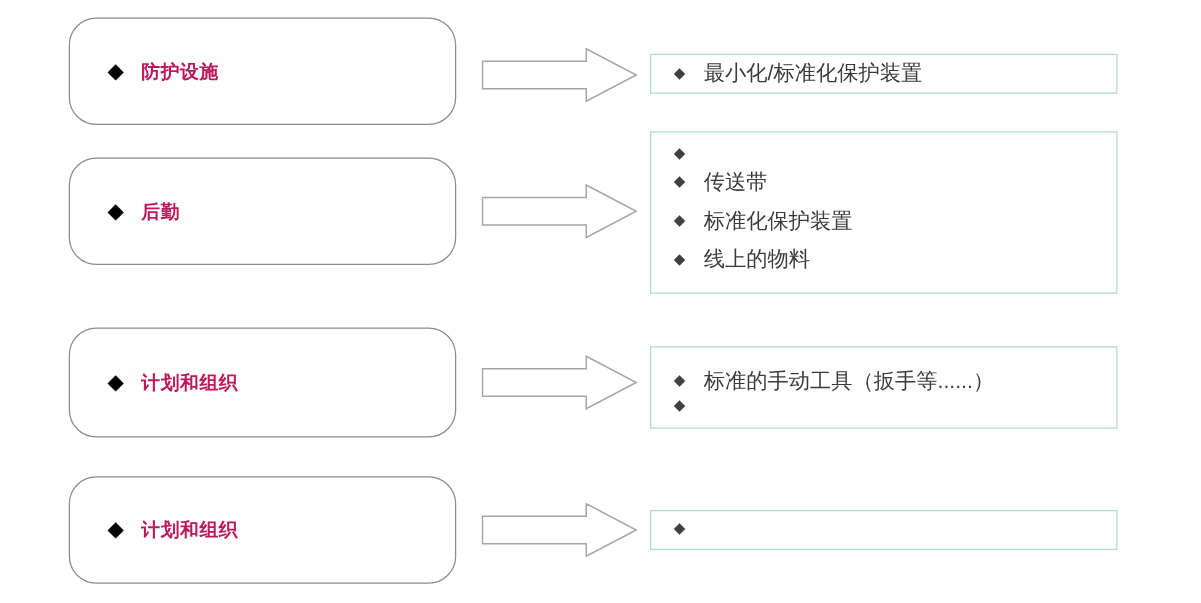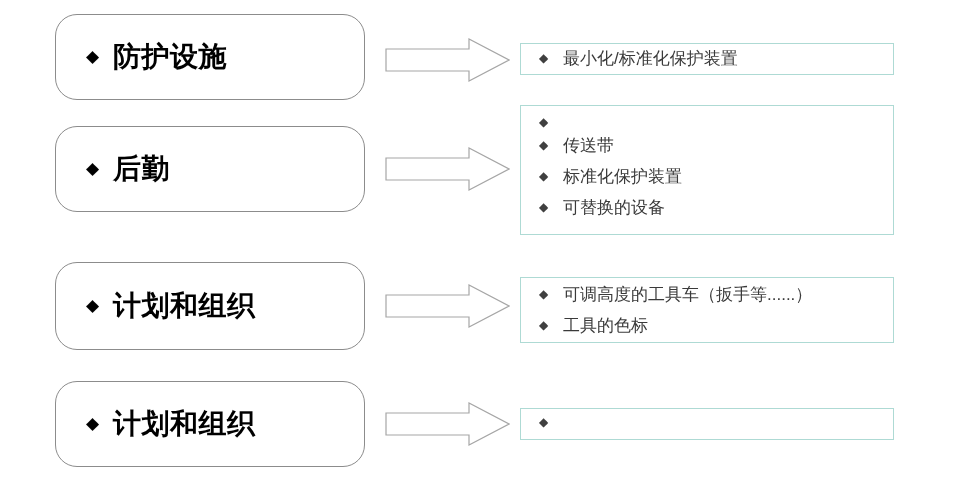--- a/index.html
+++ b/index.html
@@ -36,22 +36,22 @@
     padding-left: 30px;
   }
   .cat-bullet {
     color: #000000;
     font-size: 17px;
     line-height: 1;
     margin-right: 14px;
     transform: translateY(-1px);
   }
   .cat-label {
-    color: #000000;
-    font-size: 28px;
+    color: #be185d;
+    font-size: 15px;
     font-weight: bold;
     letter-spacing: 0.5px;
     white-space: nowrap;
   }
 
   
   .arrow {
     position: absolute;
   }
   .arrow svg {
@@ -136,45 +136,44 @@
     <div class="detail-item">
       <span class="detail-bullet">◆</span>
       <span class="detail-text">传送带</span>
     </div>
     <div class="detail-item">
       <span class="detail-bullet">◆</span>
       <span class="detail-text">标准化保护装置</span>
     </div>
     <div class="detail-item">
       <span class="detail-bullet">◆</span>
-      <span class="detail-text">可替换的设备</span>
+      <span class="detail-text">线上的物料</span>
     </div>
   </div>
 
   <div class="cat-box" style="left:55px; top:262px; width:310px; height:88px;">
     <div class="cat-inner">
       <span class="cat-bullet">◆</span>
       <span class="cat-label">计划和组织</span>
     </div>
   </div>
 
   <div class="arrow" style="left:385px; top:284px;">
     <svg width="125" height="44" viewBox="0 0 125 44">
       <polygon points="1,11 84,11 84,1 124,22 84,43 84,33 1,33" fill="#ffffff" stroke="#a6a6a6" stroke-width="1.2"></polygon>
     </svg>
   </div>
 
   <div class="detail-box" style="left:520px; top:277px; width:374px; height:66px;">
     <div class="detail-item">
       <span class="detail-bullet">◆</span>
-      <span class="detail-text">可调高度的工具车（扳手等......）</span>
+      <span class="detail-text">标准的手动工具（扳手等......）</span>
     </div>
     <div class="detail-item">
       <span class="detail-bullet">◆</span>
-      <span class="detail-text">工具的色标</span>
     </div>
   </div>
 
   <div class="cat-box" style="left:55px; top:381px; width:310px; height:86px;">
     <div class="cat-inner">
       <span class="cat-bullet">◆</span>
       <span class="cat-label">计划和组织</span>
     </div>
   </div>
 

